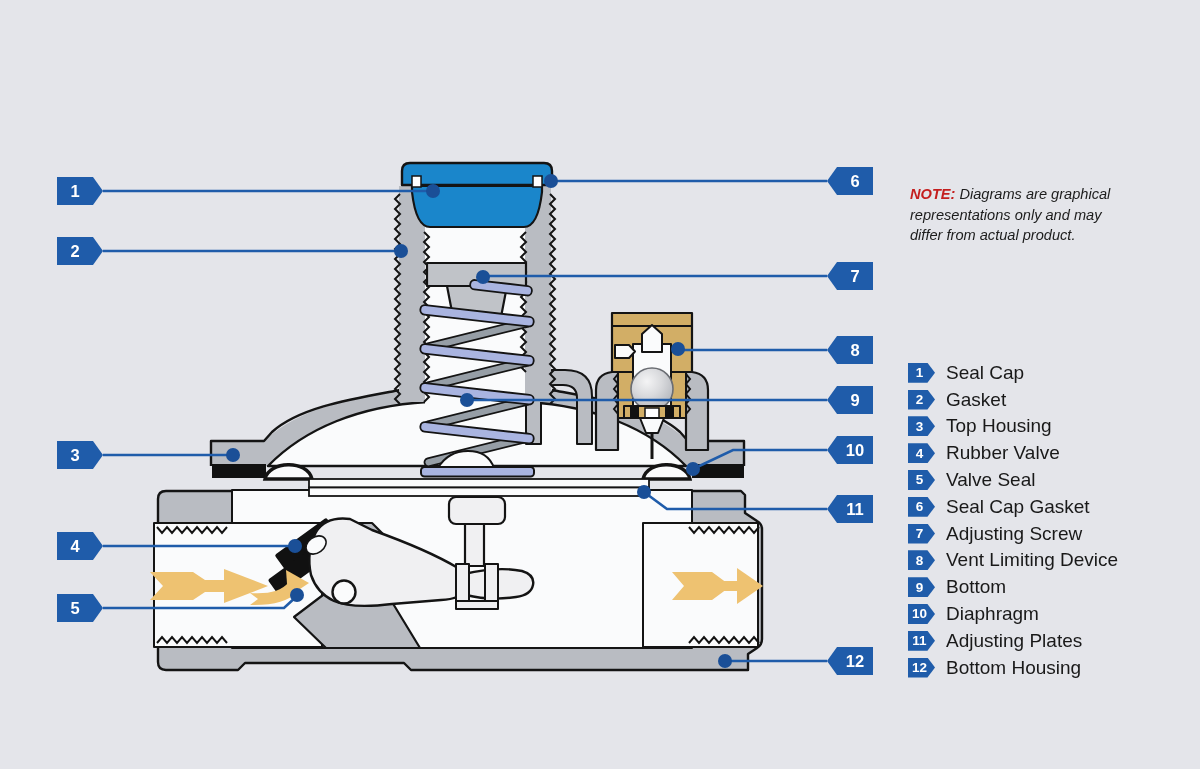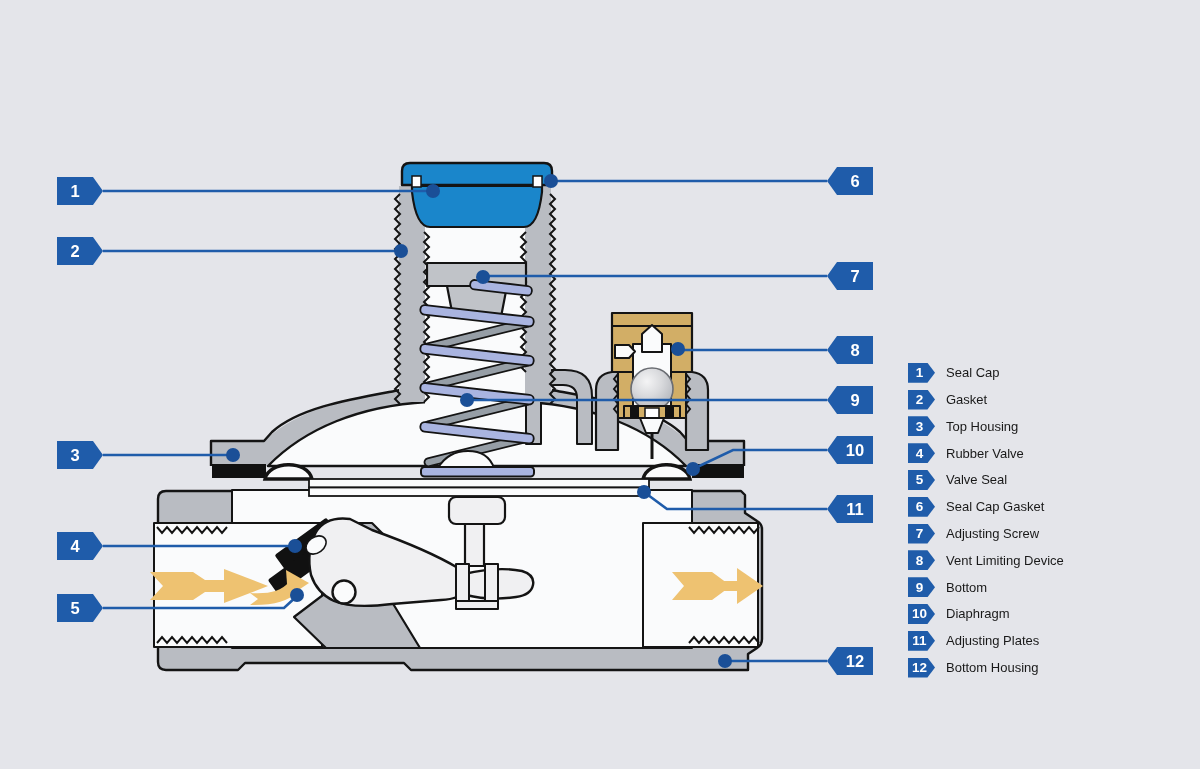--- a/index.html
+++ b/index.html
@@ -19,21 +19,21 @@
   
   .legend{position:absolute;left:908px;top:362px;width:282px;}
   .legend-row{display:flex;align-items:center;height:21.5px;margin-bottom:5.3px;}
   .badge{
     flex:0 0 27px;height:20px;margin-right:11px;
     background:#1f5caa;color:#fff;
     clip-path:polygon(0 0,72% 0,100% 50%,72% 100%,0 100%);
     display:flex;align-items:center;justify-content:center;
     font-size:13.5px;font-weight:bold;padding-right:4px;box-sizing:border-box;
   }
-  .legend-label{font-size:13px;color:#191919;white-space:nowrap;}
+  .legend-label{font-size:19px;color:#191919;white-space:nowrap;}
   
   .ol{stroke:#141414;stroke-width:2.4;stroke-linejoin:round;}
   .metal{fill:#b9bcc2;}
   .white{fill:#fafbfc;}
   .lite{fill:#f0f0f2;}
   .brass{fill:#d2ae66;}
   .peri{fill:#a9b4e0;}
   .coilback{fill:#969ea6;}
   .tan{fill:#eec271;}
   .blk{fill:#111111;}
@@ -276,20 +276,21 @@
           <polygon class="cbox" points="873,495 837,495 827,509 837,523 873,523"></polygon>
         <text class="cnum" x="855" y="515">11</text>
         </g>
       <g>
           <polygon class="cbox" points="873,647 837,647 827,661 837,675 873,675"></polygon>
         <text class="cnum" x="855" y="667">12</text>
         </g>
     </g>
   </svg>
 
+  <div class="note"><span class="note-label">NOTE:</span><span> Diagrams are graphical representations only and may differ from actual product.</span></div>
 
   <div class="legend">
     <div class="legend-row">
       <span class="badge">1</span>
       <span class="legend-label">Seal Cap</span>
     </div>
     <div class="legend-row">
       <span class="badge">2</span>
       <span class="legend-label">Gasket</span>
     </div>

